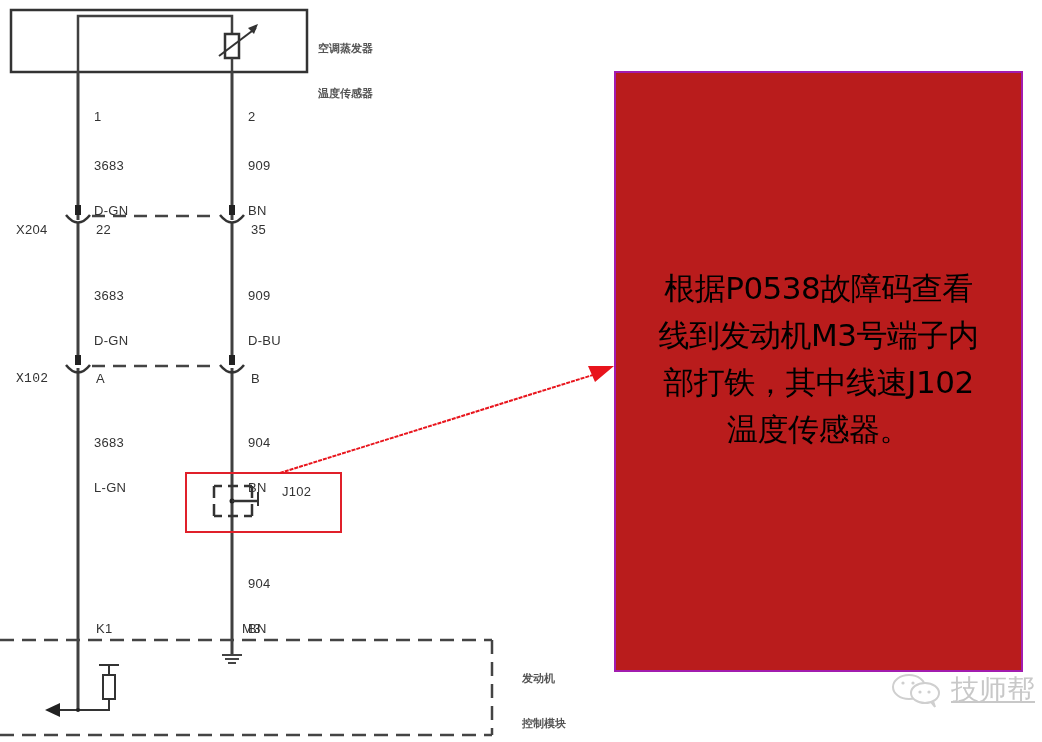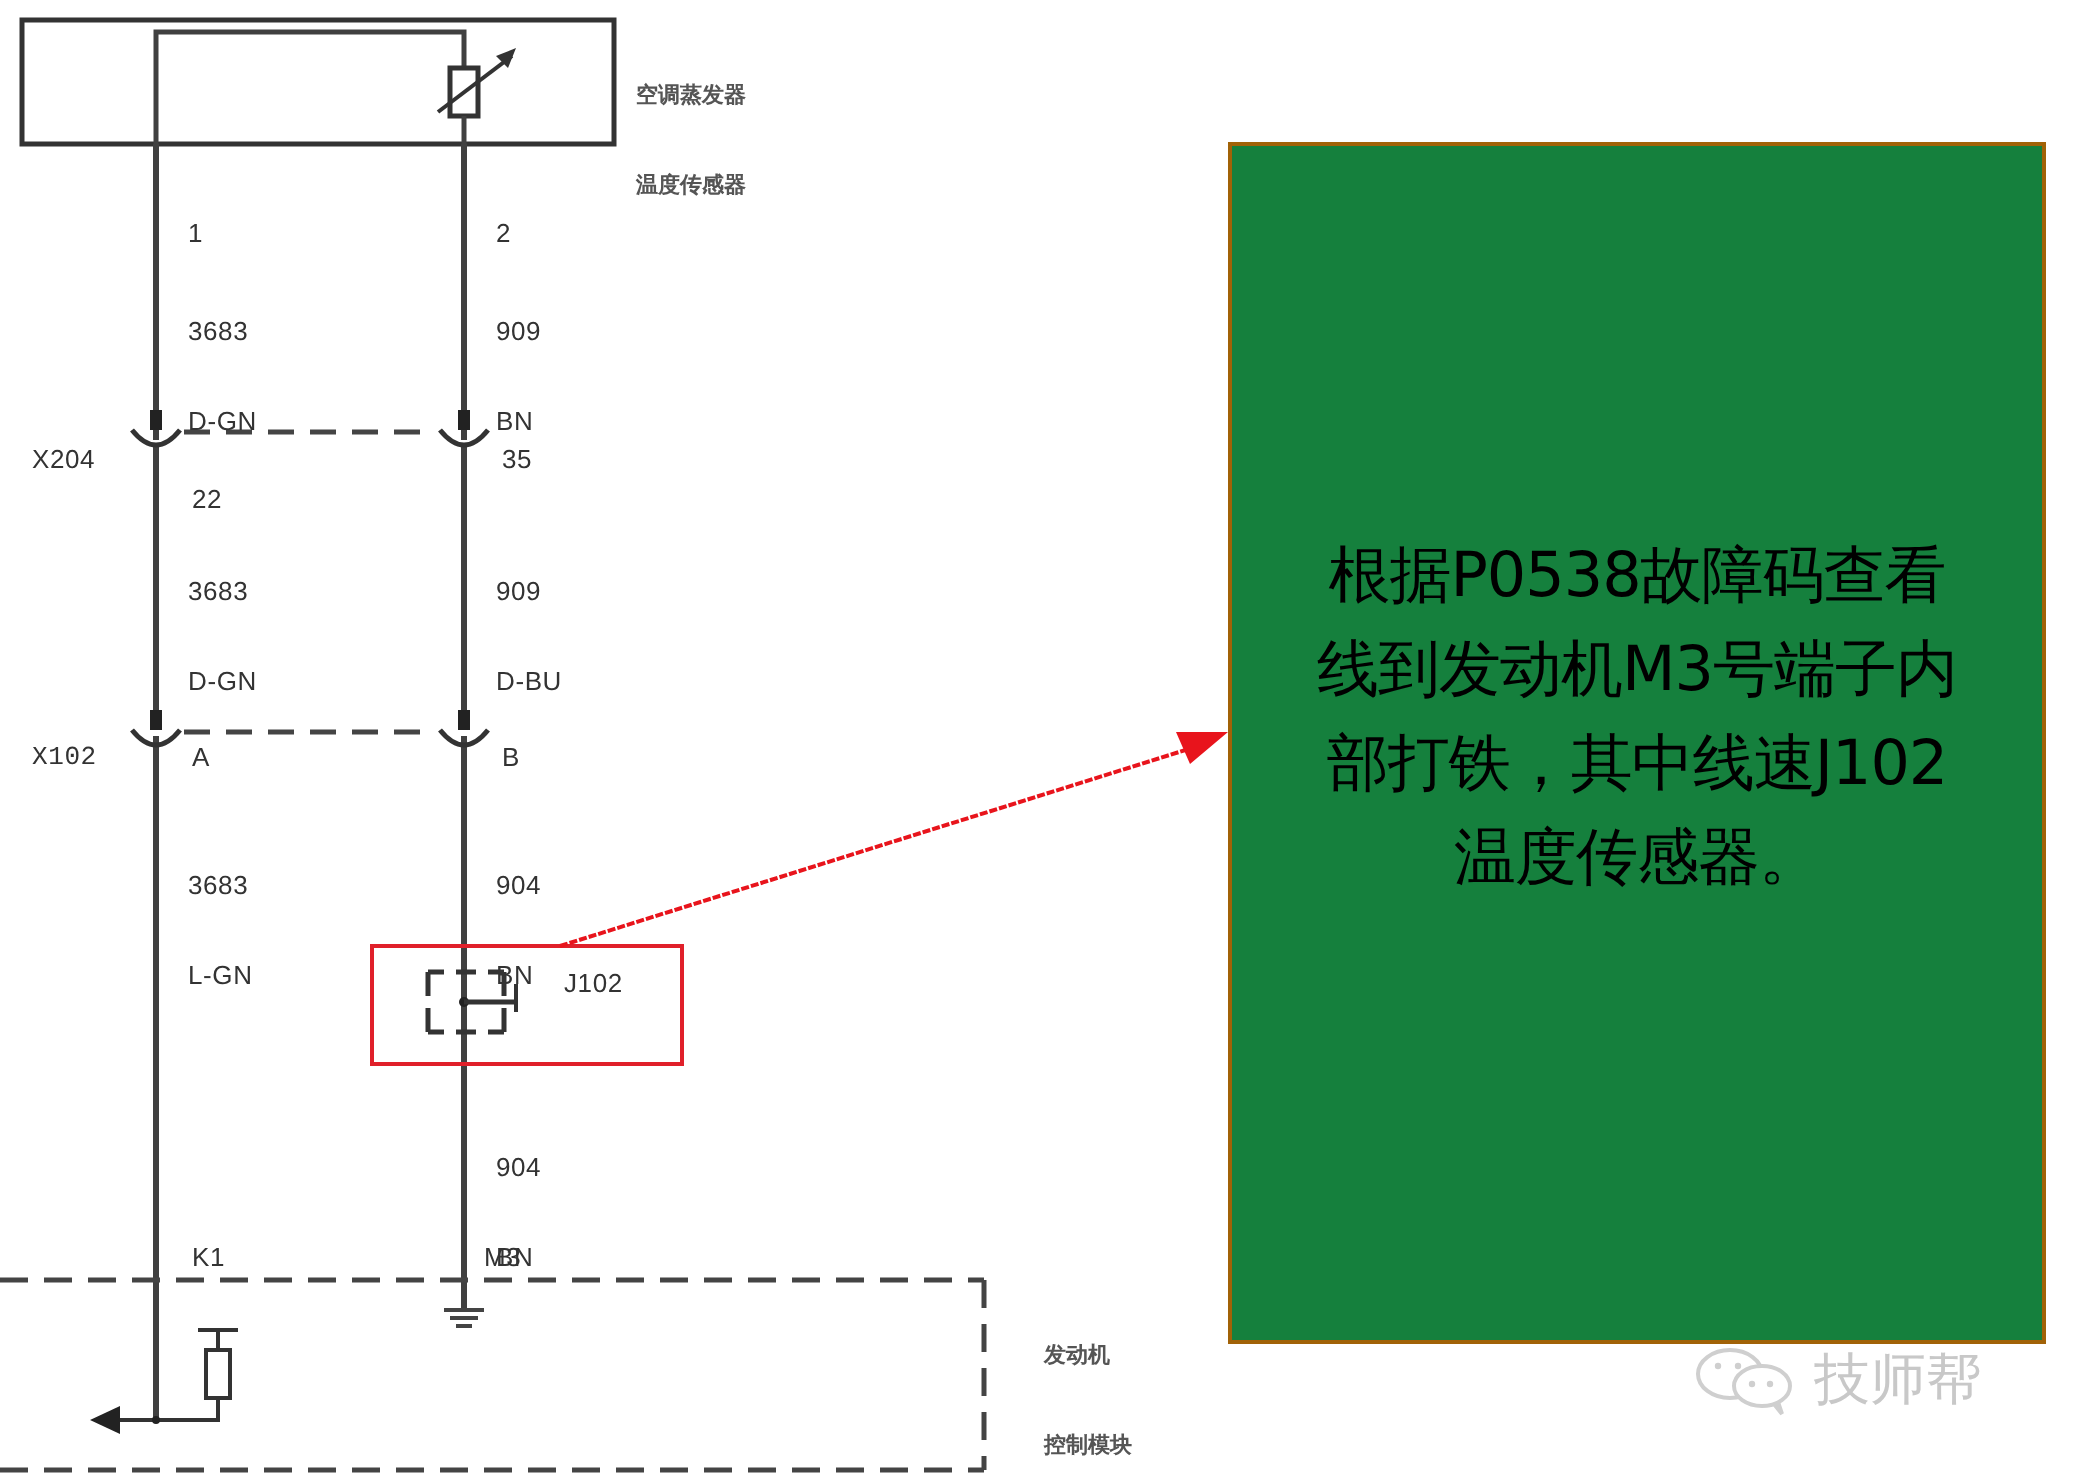--- a/index.html
+++ b/index.html
@@ -4,27 +4,27 @@
 <style>
   html, body { margin: 0; padding: 0; background: #ffffff; }
   body { width: 1042px; height: 742px; position: relative; overflow: hidden;
          font-family: "DejaVu Sans", sans-serif; }
   #diagram { position: absolute; left: 0; top: 0; width: 1042px; height: 742px; }
   .lbl { position: absolute; font-family: "Liberation Sans", sans-serif; font-size: 13px;
          color: #333333; line-height: 15px; letter-spacing: 0.3px; white-space: pre; }
   .cjk-lbl { position: absolute; font-family: Liberation Serif, serif; font-size: 11px;
              color: #555555; line-height: 15px; font-weight: bold; white-space: pre; }
   #note-box { position: absolute; left: 614px; top: 71px; width: 409px; height: 601px;
-              border: 2px solid #a16207; box-sizing: border-box; background: #15803d; }
+              border: 2px solid #a21caf; box-sizing: border-box; background: #b91c1c; }
   #note-text { position: absolute; left: 0; right: 0; top: 192px; text-align: center;
                font-family: "DejaVu Sans", sans-serif; font-size: 31px; line-height: 47px;
                color: #000000; letter-spacing: -0.5px; }
   #note-text span { display: block; white-space: nowrap; }
-  #watermark { position: absolute; left: 845px; top: 670px; height: 40px;
-               display: flex; align-items: center; gap: 6px; color: #c8c8c8; }
+  #watermark { position: absolute; left: 889px; top: 670px; height: 40px;
+               display: flex; align-items: center; gap: 6px; color: #c8c8c8; text-decoration: underline; }
   #watermark .wm-text { font-family: "DejaVu Sans", sans-serif; font-size: 28px; color: #c8c8c8; }
 </style>
 </head>
 <body>
 
 <svg id="diagram" viewBox="0 0 1042 742" xmlns="http://www.w3.org/2000/svg">
 
   <rect x="11" y="10" width="296" height="62" fill="none" stroke="#333" stroke-width="2.5"></rect>
 
   <polyline points="78,72 78,16 232,16 232,34" fill="none" stroke="#404040" stroke-width="2.5"></polyline>
@@ -112,21 +112,21 @@
   <div style="margin-top:4px;">3683</div>
   <div>D-GN</div>
 </div>
 <div class="lbl" style="left:248px; top:79px;">
   <div>2</div>
   <div style="margin-top:4px;">909</div>
   <div>BN</div>
 </div>
 
 <div class="lbl" style="left:16px; top:222px;text-align:center;">X204</div>
-<div class="lbl" style="left:96px; top:222px;margin-top:20px;">22</div>
+<div class="lbl" style="left:96px; top:222px;">22</div>
 <div class="lbl" style="left:251px; top:222px;">35</div>
 <div class="lbl" style="left:94px; top:258px;">
   <div>3683</div>
   <div>D-GN</div>
 </div>
 <div class="lbl" style="left:248px; top:258px;">
   <div>909</div>
   <div>D-BU</div>
 </div>
 

